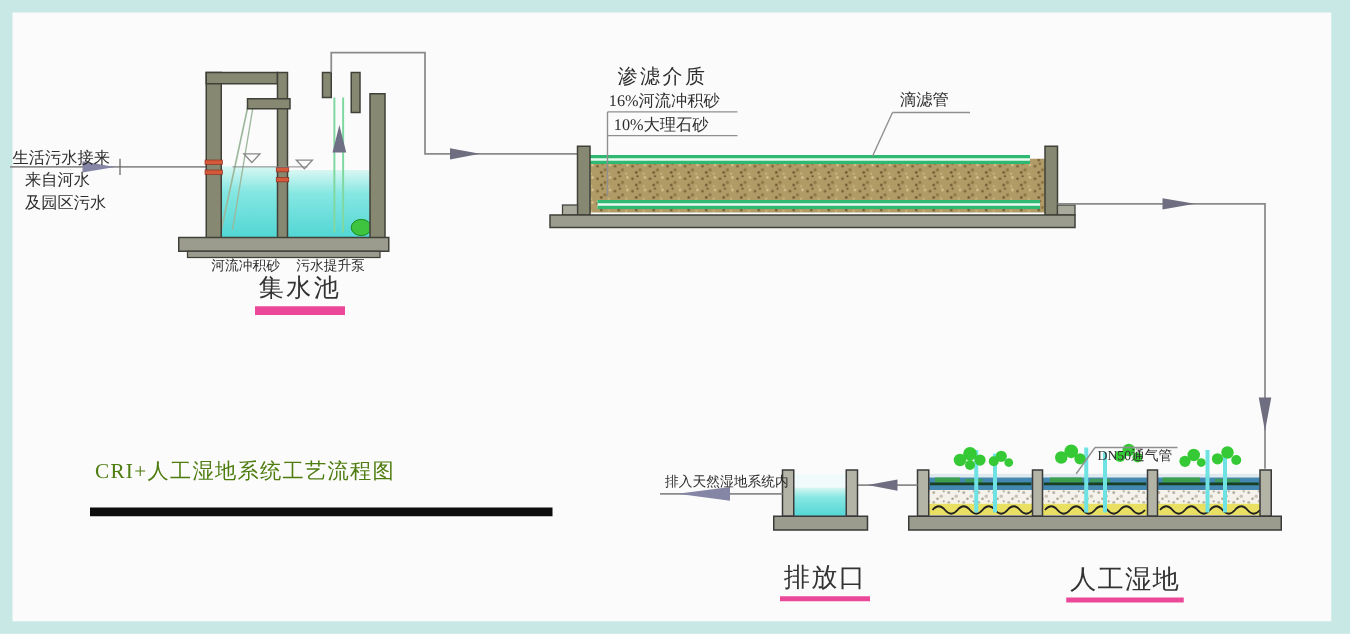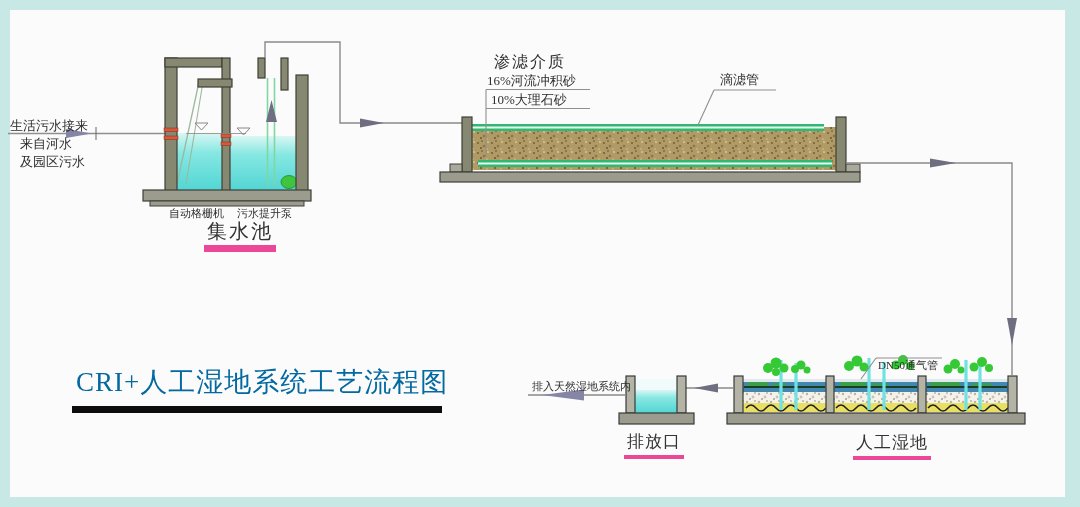--- a/index.html
+++ b/index.html
@@ -17,23 +17,23 @@
     position:absolute;color:#2e2e2e;line-height:1.1;white-space:nowrap;
     font-family:"Liberation Serif","DejaVu Serif",serif;
   }
   .lbl-sm{font-size:11px;}
   .lbl-md{font-size:13px;}
   .lbl-media-head{font-size:16px;letter-spacing:2px;}
   .unit-label{
     font-size:20px;letter-spacing:2px;color:#333;
     display:inline-block;border-bottom:7px solid #ec4899;padding:0 3px 3px 3px;
   }
-  .unit-label.small{font-size:17px;letter-spacing:1px;border-bottom-width:4px;}
+  .unit-label.small{font-size:21px;letter-spacing:1px;border-bottom-width:4px;margin-top:18px;}
   .main-title{
-    font-size:27px;color:#0369a1;letter-spacing:1px;
+    font-size:17px;color:#4d7c0f;letter-spacing:1px;
   }
   .title-bar{
     position:absolute;background:#0d0d0d;height:7px;
   }
 </style>
 </head>
 <body>
 
 <div class="canvas">
   <div class="paper"></div>
@@ -269,21 +269,21 @@
         <line x1="626" y1="395" x2="528" y2="395" stroke="#8a8a8a" stroke-width="1.4"></line>
         <polygon points="584,389.5 584,400.5 542,395" fill="#8585a5"></polygon>
       </g>
     </g>
   </svg>
 
   <div class="label lbl-md" style="left:10px;top:119px;">生活污水接来</div>
   <div class="label lbl-md" style="left:20px;top:137px;">来自河水</div>
   <div class="label lbl-md" style="left:20px;top:155px;">及园区污水</div>
 
-  <div class="label lbl-sm" style="left:169px;top:207px;">自动格栅机</div>
+  <div class="label lbl-sm" style="left:169px;top:207px;">河流冲积砂</div>
   <div class="label lbl-sm" style="left:237px;top:207px;">污水提升泵</div>
   <div class="label" style="left:204px;top:220px;">
     <span class="unit-label">集水池</span>
   </div>
 
   <div class="label lbl-media-head" style="left:494px;top:53px;">渗滤介质</div>
   <div class="label lbl-md" style="left:487px;top:74px;">16%河流冲积砂</div>
   <div class="label lbl-md" style="left:491px;top:93px;">10%大理石砂</div>
   <div class="label lbl-md" style="left:720px;top:73px;">滴滤管</div>
 

